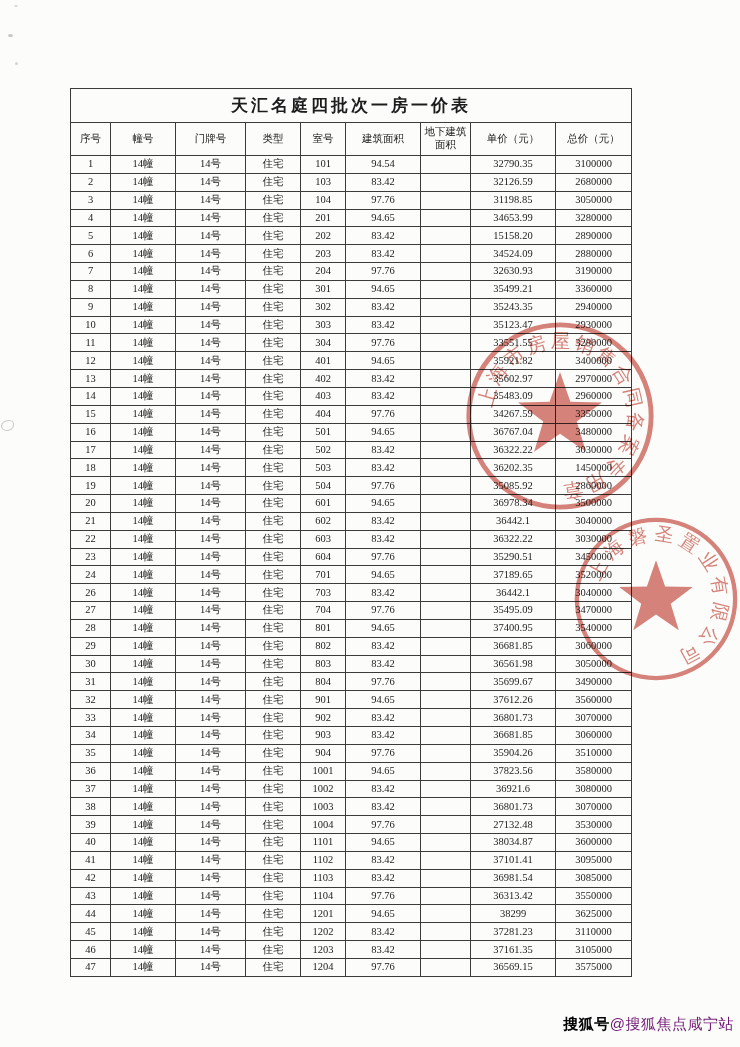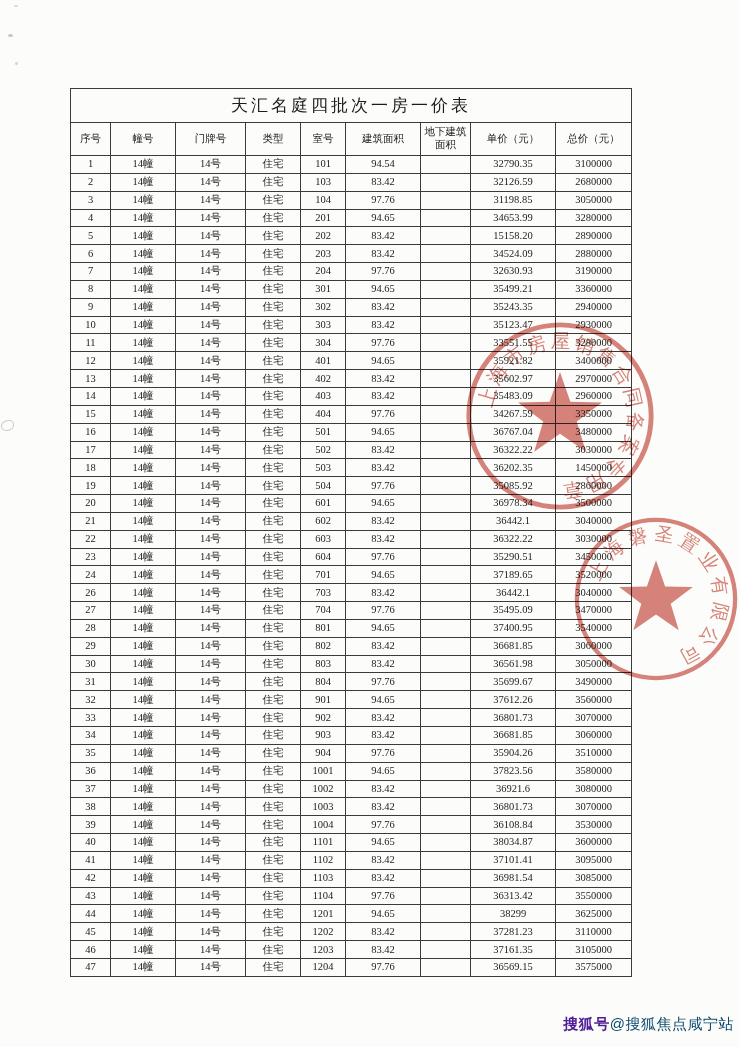--- a/index.html
+++ b/index.html
@@ -36,21 +36,21 @@
     font-size: 10.5px;
     line-height: 1.15;
     height: 16.85px;
     color: #1c1c1c;
     font-weight: normal;
     overflow: hidden;
     white-space: nowrap;
   }
   table.price-table tr.title-row th {
     font-size: 17px;
-    font-weight: normal;
+    font-weight: bold;
     height: 33px;
     letter-spacing: 3px;
     white-space: nowrap;
   }
   table.price-table tr.header-row th {
     height: 32px;
     font-size: 10.5px;
     white-space: normal;
     line-height: 1.2;
   }
@@ -70,22 +70,22 @@
   
   .watermark {
     position: absolute;
     right: 6px;
     bottom: 13px;
     font-size: 15px;
     letter-spacing: 0.5px;
     font-family: "Liberation Sans", "DejaVu Sans", sans-serif;
     white-space: nowrap;
   }
-  .watermark .wm-prefix { color: #4c1d95; font-weight: bold; }
-  .watermark .wm-suffix { color: #0c4a6e; }
+  .watermark .wm-prefix { color: #000000; font-weight: bold; }
+  .watermark .wm-suffix { color: #701a75; }
   
   .artifact {
     position: absolute;
     background: #9a9a96;
     border-radius: 50%;
     filter: blur(0.4px);
     pointer-events: none;
   }
   .artifact-1 { left: 8px;  top: 34px;  width: 5px; height: 3px; opacity: .55; }
   .artifact-2 { left: 15px; top: 62px;  width: 3px; height: 3px; opacity: .4; }
@@ -535,21 +535,21 @@
           <td>3070000</td>
         </tr>
         <tr>
           <td>39</td>
           <td>14幢</td>
           <td>14号</td>
           <td>住宅</td>
           <td>1004</td>
           <td>97.76</td>
           <td></td>
-          <td>36108.84</td>
+          <td>27132.48</td>
           <td>3530000</td>
         </tr>
         <tr>
           <td>40</td>
           <td>14幢</td>
           <td>14号</td>
           <td>住宅</td>
           <td>1101</td>
           <td>94.65</td>
           <td></td>

